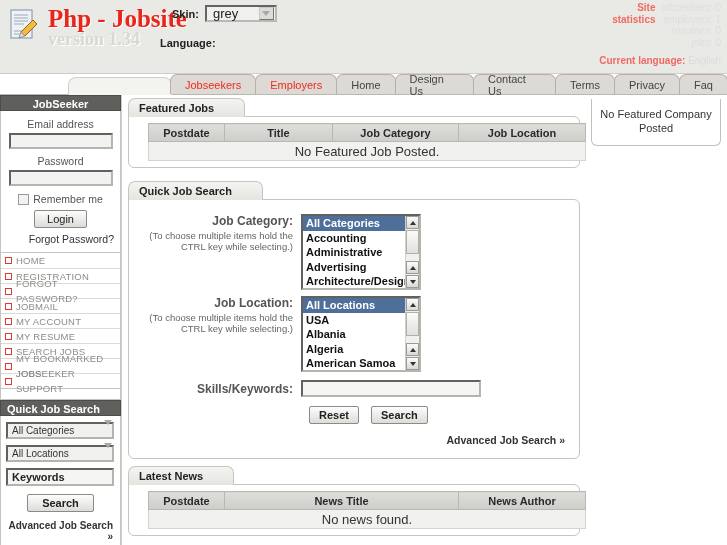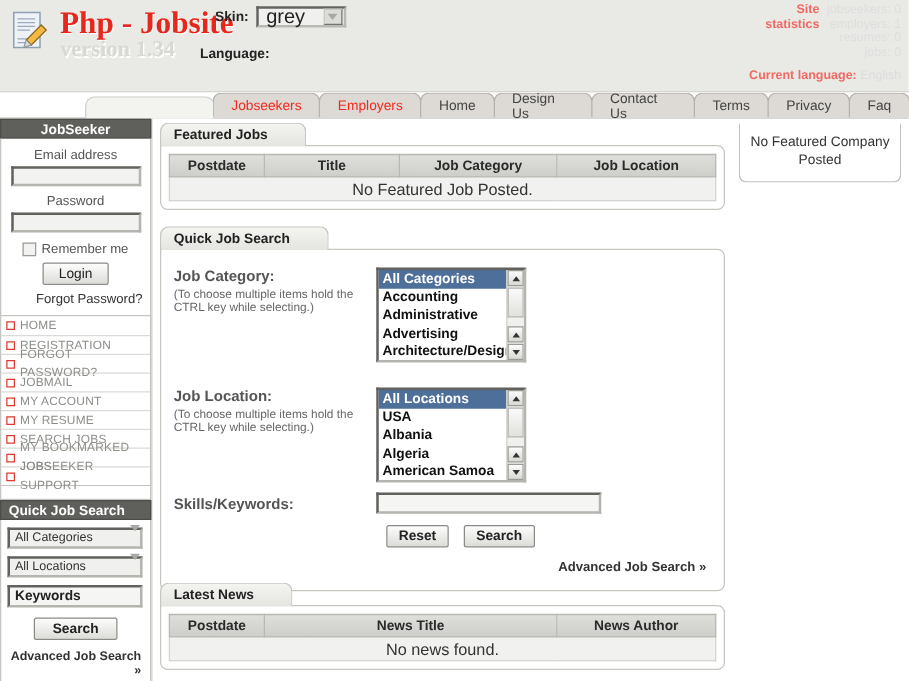--- a/index.html
+++ b/index.html
@@ -34,21 +34,21 @@
     font-family: "Liberation Serif", serif;
     font-size: 18px; font-weight: bold; color: #d9d9d4;
     line-height: 18px; margin-top: -2px;
     text-shadow: 1px 1px 0 #ffffff;
   }
   #skin-row { position: absolute; left: 172px; top: 5px; display: flex; align-items: center; }
   #skin-row .lbl { font-weight: bold; font-size: 11px; color: #222; margin-right: 6px; }
   .fake-select {
     display: inline-flex; align-items: center; justify-content: space-between;
     background: #f0f0ee; border: 2px inset #b8b8b4;
-    height: 17px; padding: 0 0 0 6px; font-size: 16px; color: #222;
+    height: 17px; padding: 0 0 0 6px; font-size: 13px; color: #222;
   }
   .fake-select .arrow-box {
     width: 15px; height: 13px; margin: 0 1px;
     background: #dcdcd8; border: 1px outset #c8c8c4;
     display: flex; align-items: center; justify-content: center;
   }
   .tri-down { width: 0; height: 0; border-left: 4px solid transparent; border-right: 4px solid transparent; border-top: 5px solid #a8a8a4; }
   #lang-row { position: absolute; left: 160px; top: 37px; }
   #lang-row .lbl { font-weight: bold; font-size: 11px; color: #222; }
 
@@ -167,21 +167,21 @@
     border-radius: 7px 7px 0 0;
     font-size: 11px; font-weight: bold; color: #222;
     padding: 3px 30px 3px 10px;
     position: relative; z-index: 2;
   }
   .box-body {
     background: #fff; border: 1px solid #c6c6c1;
     border-radius: 0 6px 6px 6px;
     margin-top: -1px; padding: 6px;
   }
-  table.grid { width: 100%; border-collapse: collapse; }
+  table.grid { width: 100%; border-collapse: collapse; margin-left: 13px; }
   table.grid th {
     background: linear-gradient(#dededa,#cdcdc9);
     border: 1px solid #b9b9b4;
     font-size: 11px; font-weight: bold; color: #2a2a2a;
     height: 18px; text-align: center;
   }
   table.grid td.empty {
     background: #f1f1ef; border: 1px solid #d4d4d0;
     font-size: 13px; color: #333; text-align: center; height: 19px;
   }
@@ -190,21 +190,21 @@
   #fc { position: absolute; right: 6px; top: 4px; width: 130px; }
   #fc .panel-head { border-radius: 2px 2px 0 0; }
   #fc .fc-body {
     border: 1px solid #c0c0bc; border-top: none; border-radius: 0 0 6px 6px;
     background: #fff; text-align: center; font-size: 11px; color: #333;
     padding: 8px 4px 10px; line-height: 14px;
   }
 
   
   .qrow { display: flex; margin-bottom: 4px; }
-  .qlabel { width: 162px; text-align: left; padding-right: 8px; }
+  .qlabel { width: 162px; text-align: right; padding-right: 8px; }
   .qlabel .t { font-size: 12px; font-weight: bold; color: #555; }
   .qlabel .hint { font-size: 9.5px; color: #666; line-height: 11px; margin-top: 2px; }
   .listbox {
     width: 120px; border: 2px inset #b5b5b0; background: #fff;
     position: relative; overflow: hidden;
   }
   .listbox .opt {
     font-size: 11px; font-weight: bold; color: #111;
     height: 14.6px; line-height: 14.6px; padding-left: 3px; white-space: nowrap;
   }
@@ -447,21 +447,21 @@
                 <div class="sbtn mid">
                     <span class="tri-up-s"></span>
                   </div>
                 <div class="sbtn">
                     <span class="tri-dn-s"></span>
                   </div>
               </div>
             </div>
           </div>
 
-          <div class="qrow" style="margin-top:20px">
+          <div class="qrow" style="margin-top:6px">
             <div class="qlabel">
               <div class="t">Job Location:</div>
               <div class="hint">(To choose multiple items hold the CTRL key while selecting.)</div>
             </div>
             <div class="listbox" style="height:76px">
               <div class="opt sel">All Locations</div>
               <div class="opt">USA</div>
               <div class="opt">Albania</div>
               <div class="opt">Algeria</div>
               <div class="opt">American Samoa</div>

